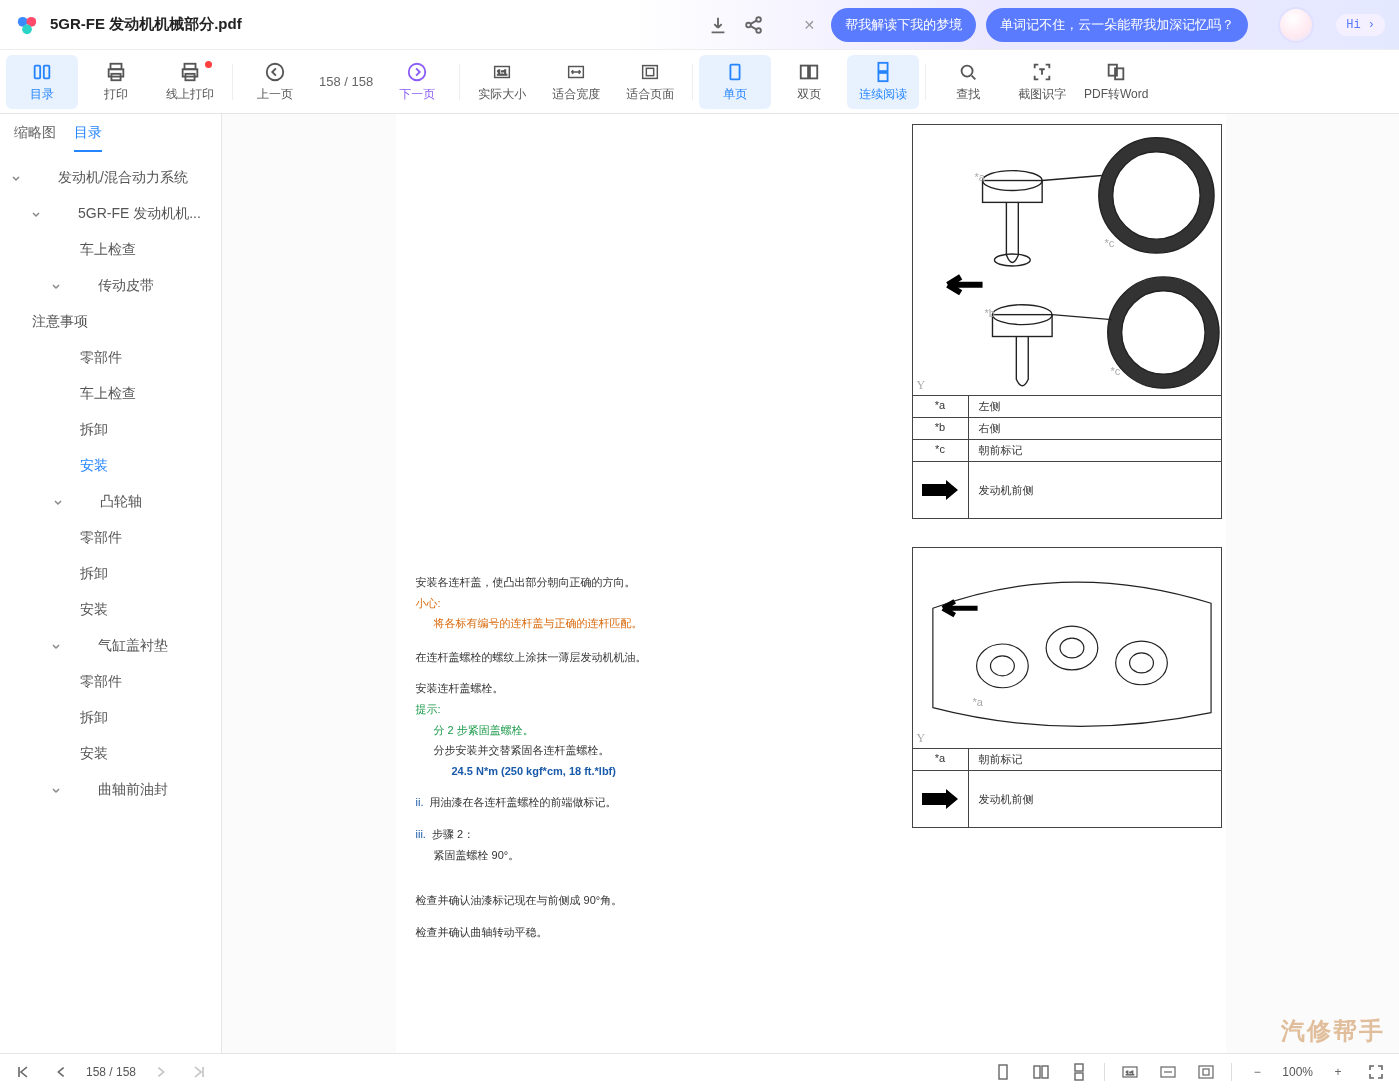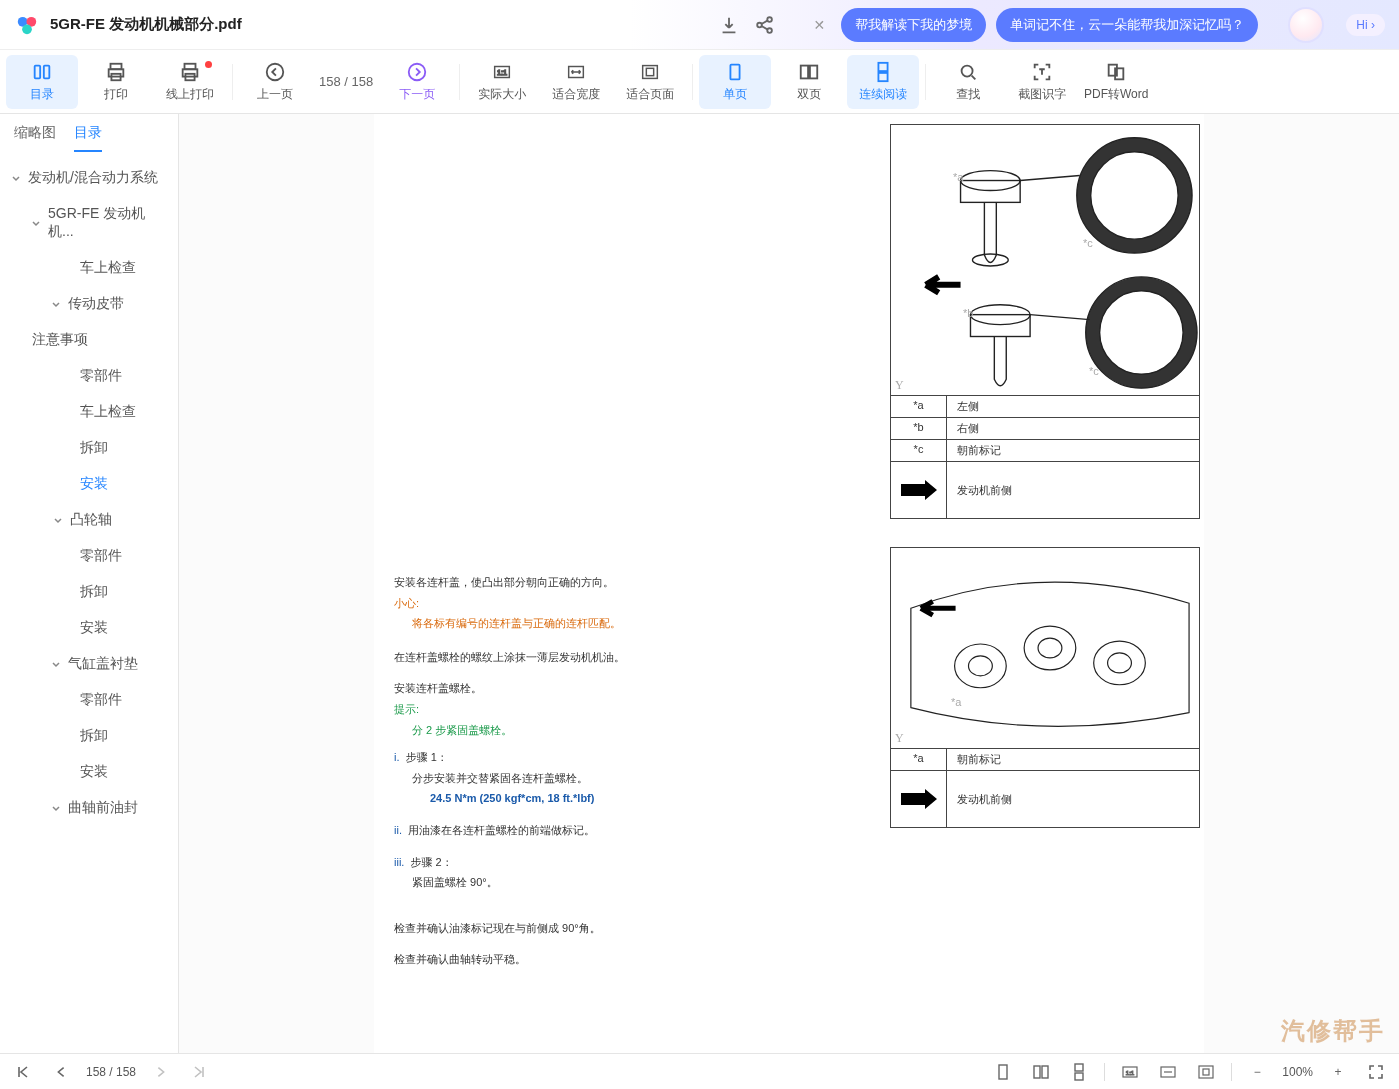--- a/index.html
+++ b/index.html
@@ -6,36 +6,36 @@
 body { font-family: "Microsoft YaHei", Arial, sans-serif; font-size: 13px; color: #333; background: #fff; overflow: hidden; }
 .titlebar { display: flex; align-items: center; height: 50px; padding: 0 14px; background: linear-gradient(90deg,#fff 45%,#ece9ff 70%,#e4e8ff); border-bottom: 1px solid #eee; }
 .logo { width: 26px; height: 26px; margin-right: 10px; }
 .titletext { font-weight: 600; font-size: 15px; color: #222; flex: 0 0 auto; }
 .titlebar-mid { margin-left: auto; display: flex; align-items: center; gap: 14px; }
 .tb-icon { width: 22px; height: 22px; color: #666; cursor: pointer; display: flex; align-items: center; justify-content: center; }
 .pills { display: flex; align-items: center; gap: 10px; margin-left: 18px; }
 .close-x { color: #999; font-size: 14px; cursor: pointer; padding: 6px; }
 .pill { background: #5b7bff; color: #fff; padding: 8px 14px; border-radius: 18px; font-size: 13px; cursor: pointer; }
 .avatar { width: 36px; height: 36px; border-radius: 50%; background: radial-gradient(circle at 40% 30%,#fff,#ffe9f0 60%,#dfe7ff); margin-left: 16px; border: 2px solid #e0e0ff; }
-.hi-btn { background: #f4f0ff; color: #5b7bff; padding: 4px 10px; border-radius: 14px; margin-left: 8px; font-size: 12px; cursor: pointer; }
+.hi-btn { background: #f4f0ff; color: #5b7bff; padding: 4px 10px; border-radius: 14px; margin-left: 8px; font-size: 12px; cursor: pointer; font-family: Liberation Mono, monospace; }
 .toolbar { display: flex; align-items: center; height: 64px; border-bottom: 1px solid #e5e5e5; padding: 0 6px; gap: 2px; }
 .tool-btn { display: flex; flex-direction: column; align-items: center; justify-content: center; width: 72px; height: 54px; font-size: 12px; color: #555; cursor: pointer; border-radius: 6px; position: relative; }
 .tool-btn.active { background: #e8f2ff; color: #2585ff; }
 .tool-btn.disabled { color: #8b5cf6; }
 .tool-icon { width: 22px; height: 22px; margin-bottom: 3px; }
 .tool-sep { width: 1px; height: 36px; background: #eee; margin: 0 4px; }
 .page-indicator { color: #666; font-size: 13px; padding: 0 6px; }
 .red-dot { position: absolute; top: 6px; right: 14px; width: 7px; height: 7px; background: #ff4040; border-radius: 50%; }
 .body-row { display: flex; height: calc(100vh - 50px - 64px - 36px); }
-.sidebar { width: 179px; border-right: 1px solid #e5e5e5; display: flex; flex-direction: column; }
+.sidebar { width: 222px; border-right: 1px solid #e5e5e5; display: flex; flex-direction: column; }
 .side-tabs { display: flex; padding: 10px 14px 0; gap: 18px; font-size: 14px; }
 .side-tab { color: #666; padding-bottom: 8px; cursor: pointer; }
 .side-tab.active { color: #2585ff; border-bottom: 2px solid #2585ff; }
 .outline { overflow-y: auto; flex: 1; padding: 8px 0; font-size: 14px; }
-.outline-item { display: flex; align-items: center; padding: 9px 10px 9px 0; cursor: pointer; color: #555; }
+.outline-item { display: flex; align-items: center; padding: 9px 10px 9px 0; cursor: pointer; color: #555; gap: 30px; }
 .outline-item.sel { color: #2585ff; }
 .chev { width: 12px; height: 12px; margin-right: 6px; flex-shrink: 0; }
 .chev svg { width: 12px; height: 12px; }
 .content { flex: 1; background: #fbfbfb; overflow-y: auto; position: relative; display: flex; justify-content: center; }
 .doc-page { width: 830px; background: #fff; padding: 10px 20px 30px; position: relative; font-size: 12px; }
 .doc-row { display: flex; gap: 26px; }
 .doc-left { flex: 0 0 470px; padding-top: 450px; }
 .doc-right { flex: 0 0 310px; }
 .diagram-box { border: 1.5px solid #444; width: 310px; position: relative; background: #fff; margin-bottom: 2px; }
 .diag-img { height: 270px; display: flex; align-items: center; justify-content: center; color: #aaa; font-size: 11px; position: relative; overflow: hidden; }
@@ -292,21 +292,20 @@
     <div class="doc-page">
       <div class="doc-row">
         <div class="doc-left doc-text">
           <p>安装各连杆盖，使凸出部分朝向正确的方向。</p>
           <p><span class="caution">小心:</span></p>
           <p class="indent1"><span class="caution">将各标有编号的连杆盖与正确的连杆匹配。</span></p>
           <p style="margin-top:16px">在连杆盖螺栓的螺纹上涂抹一薄层发动机机油。</p>
           <p style="margin-top:14px">安装连杆盖螺栓。</p>
           <p><span class="tip">提示:</span></p>
           <p class="indent1"><span class="tip">分 2 步紧固盖螺栓。</span></p>
-          <p style="margin-top:10px"><span class="step-num">i.</span>&nbsp;&nbsp;<span>步骤 1：</span></p>
           <p class="indent1">分步安装并交替紧固各连杆盖螺栓。</p>
           <p class="indent2"><span class="torque">24.5 N*m (250 kgf*cm, 18 ft.*lbf)</span></p>
           <p style="margin-top:14px"><span class="step-num">ii.</span>&nbsp;&nbsp;<span>用油漆在各连杆盖螺栓的前端做标记。</span></p>
           <p style="margin-top:14px"><span class="step-num">iii.</span>&nbsp;&nbsp;<span>步骤 2：</span></p>
           <p class="indent1">紧固盖螺栓 90°。</p>
           <p style="margin-top:28px">检查并确认油漆标记现在与前侧成 90°角。</p>
           <p style="margin-top:14px">检查并确认曲轴转动平稳。</p>
         </div>
         <div class="doc-right">
 

